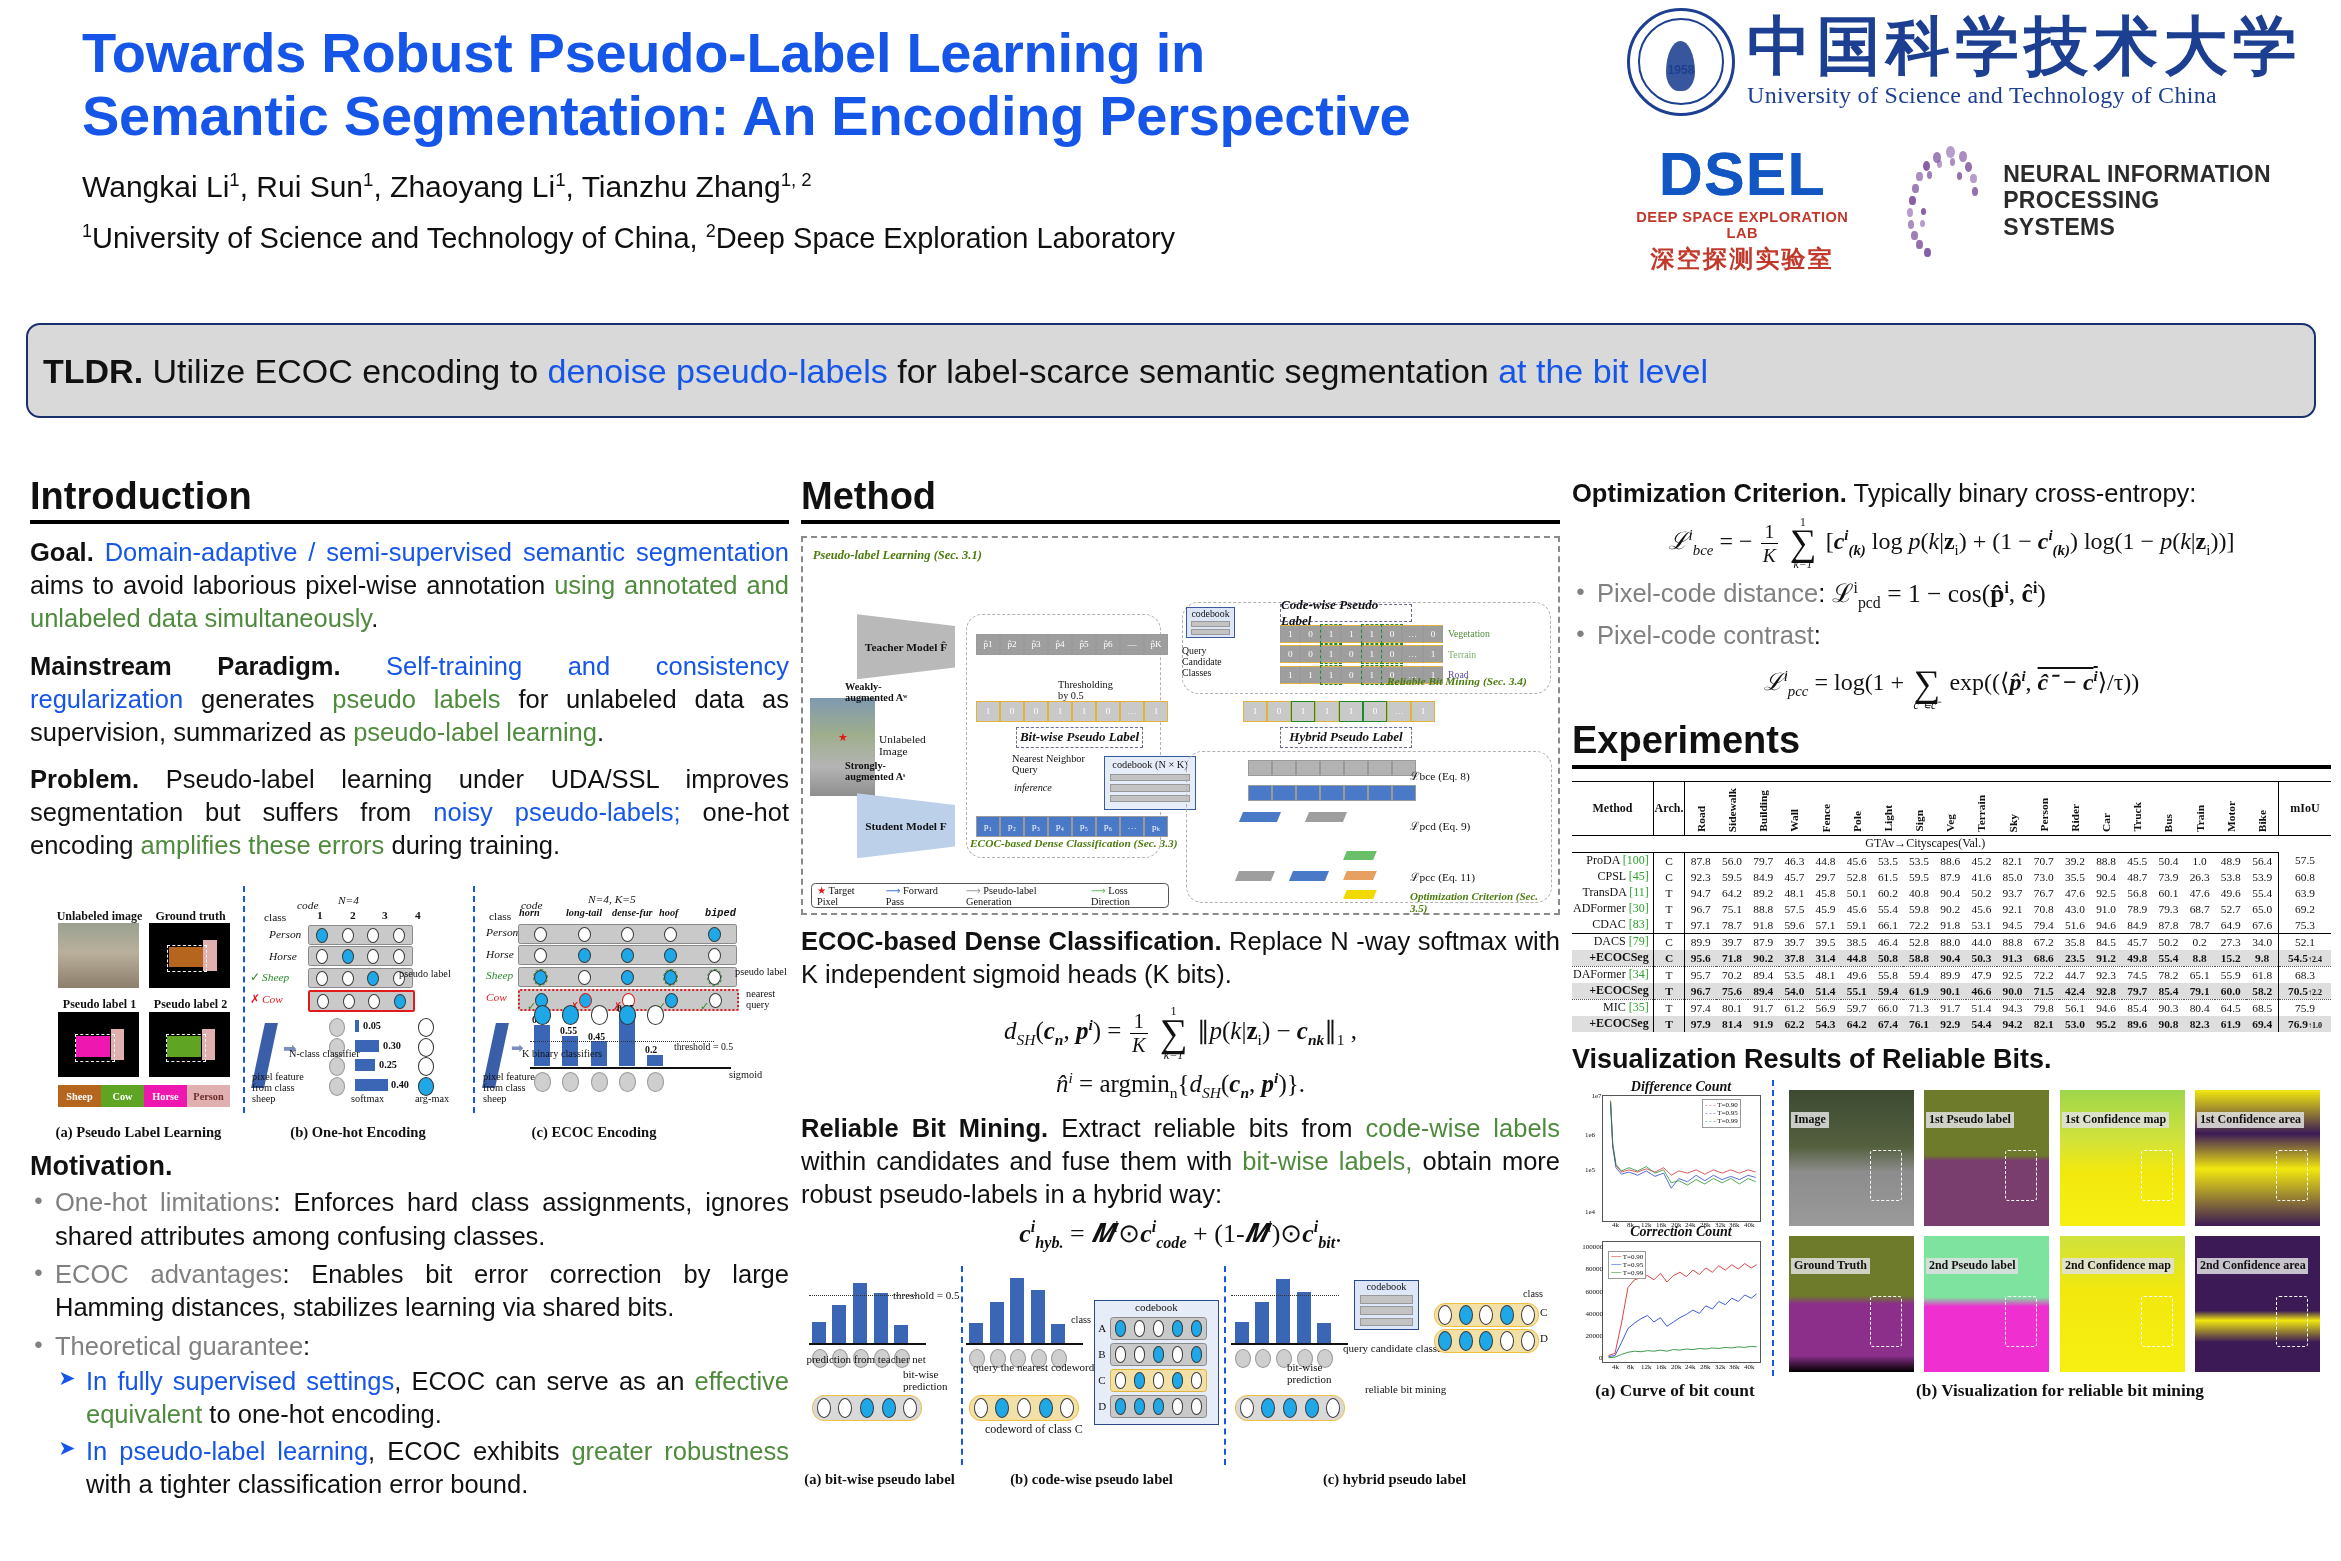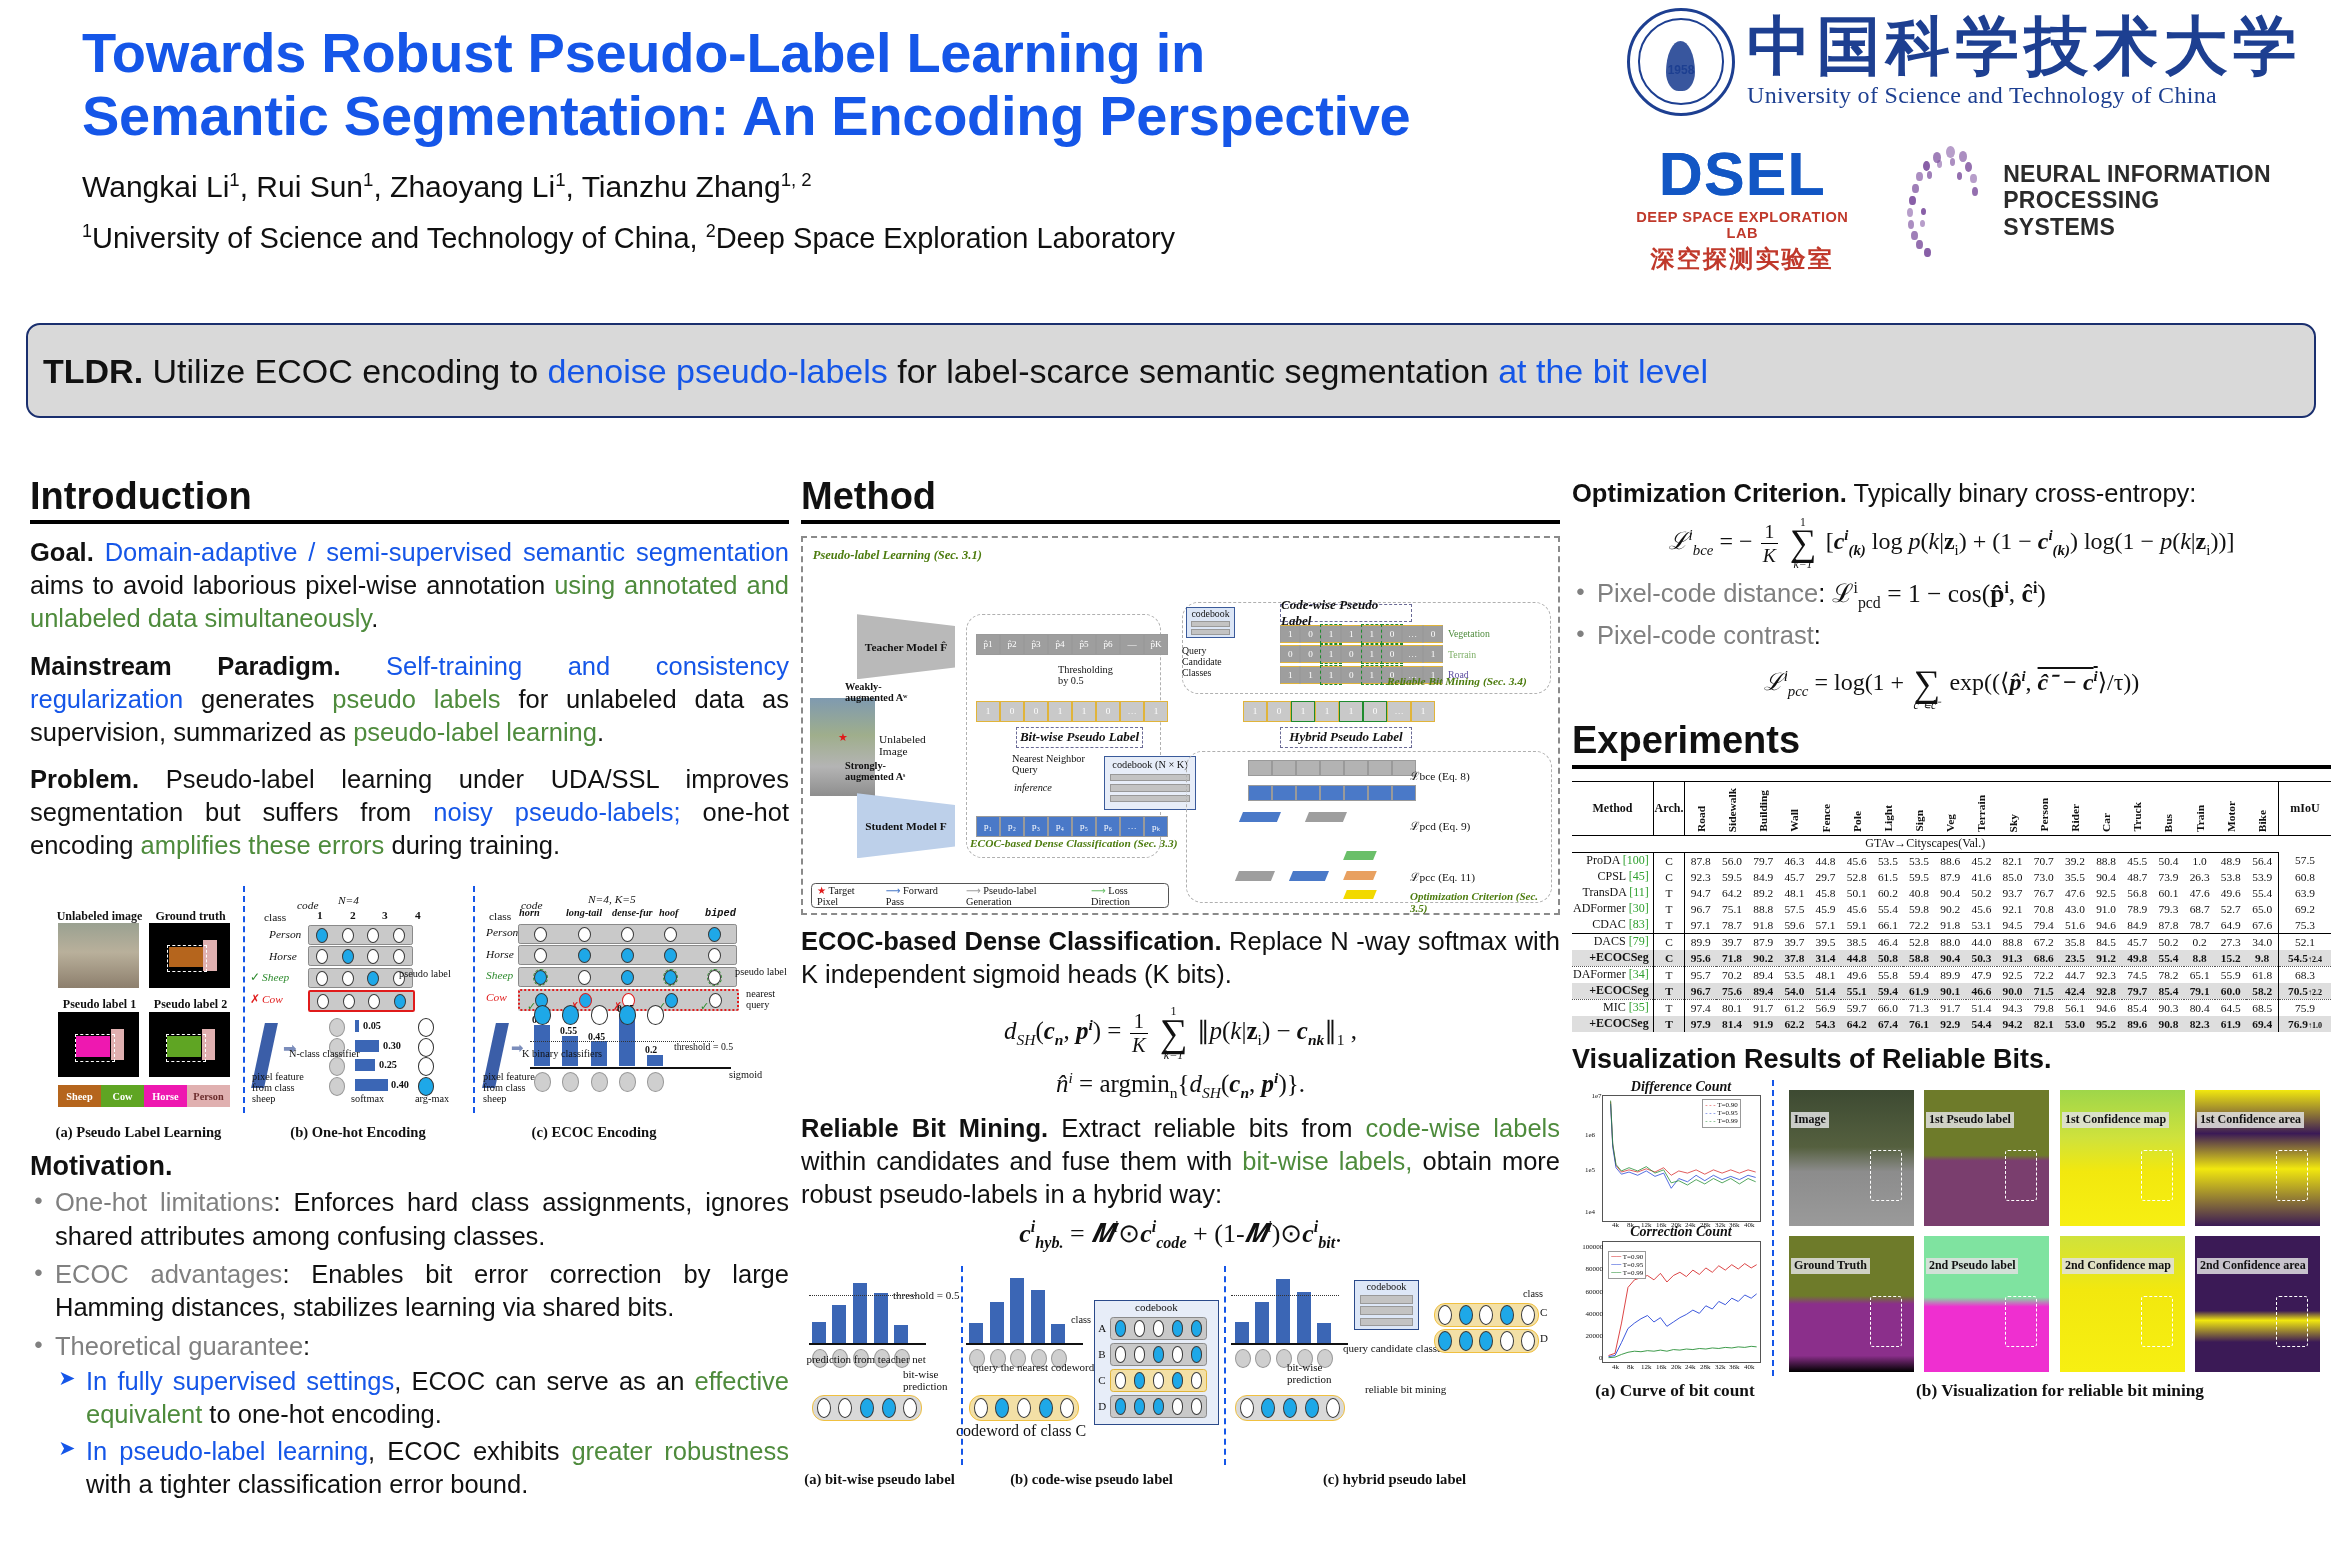--- a/index.html
+++ b/index.html
@@ -458,21 +458,21 @@
     <div class="seqrow" id="student-seq" style="left:173px;top:278px;">
         <div class="c" style="width: 22px; height: 18.4px; background: rgb(74, 121, 200);">p₁</div>
         <div class="c" style="width: 22px; height: 18.4px; background: rgb(74, 121, 200);">p₂</div>
         <div class="c" style="width: 22px; height: 18.4px; background: rgb(74, 121, 200);">p₃</div>
         <div class="c" style="width: 22px; height: 18.4px; background: rgb(74, 121, 200);">p₄</div>
         <div class="c" style="width: 22px; height: 18.4px; background: rgb(74, 121, 200);">p₅</div>
         <div class="c" style="width: 22px; height: 18.4px; background: rgb(74, 121, 200);">p₆</div>
         <div class="c" style="width: 22px; height: 18.4px; background: rgb(74, 121, 200);">…</div>
         <div class="c" style="width: 22px; height: 18.4px; background: rgb(74, 121, 200);">pₖ</div>
       </div>
-    <div class="tag" style="left:255px;top:126px;width:65px;font-size:10.3px;">Thresholding by 0.5</div>
+    <div class="tag" style="left:255px;top:141px;width:65px;font-size:10.3px;">Thresholding by 0.5</div>
     <div class="seqrow" id="bitwise-seq" style="left:173px;top:163px;">
         <div class="c" style="width: 22px; height: 18.4px; background: rgb(201, 201, 201); border: 1.1px solid rgb(224, 180, 58);">1</div>
         <div class="c" style="width: 22px; height: 18.4px; background: rgb(201, 201, 201); border: 1.1px solid rgb(224, 180, 58);">0</div>
         <div class="c" style="width: 22px; height: 18.4px; background: rgb(201, 201, 201); border: 1.1px solid rgb(224, 180, 58);">0</div>
         <div class="c" style="width: 22px; height: 18.4px; background: rgb(201, 201, 201); border: 1.1px solid rgb(224, 180, 58);">1</div>
         <div class="c" style="width: 22px; height: 18.4px; background: rgb(201, 201, 201); border: 1.1px solid rgb(224, 180, 58);">1</div>
         <div class="c" style="width: 22px; height: 18.4px; background: rgb(201, 201, 201); border: 1.1px solid rgb(224, 180, 58);">0</div>
         <div class="c" style="width: 22px; height: 18.4px; background: rgb(201, 201, 201); border: 1.1px solid rgb(224, 180, 58);">…</div>
         <div class="c" style="width: 22px; height: 18.4px; background: rgb(201, 201, 201); border: 1.1px solid rgb(224, 180, 58);">1</div>
       </div>
@@ -649,21 +649,21 @@
         <div style="position: absolute; left: 165px; top: 81px; width: 117px; border-top: 2.2px solid rgb(17, 17, 17);"></div>
       </div>
     <div class="codecap" style="left:172px;top:99px;font-style:normal;font-size:11px;">query the nearest codeword</div>
     <div class="row-pill" style="left:168px;top:133px;width:108px;height:24px;background:#f3e0a6;border:1.6px solid #f0c040;border-radius:12px;">
       <div class="cell-o"></div>
       <div class="cell-o on"></div>
       <div class="cell-o"></div>
       <div class="cell-o on"></div>
       <div class="cell-o"></div>
     </div>
-    <div class="codecap" style="left:155px;top:160px;font-style:normal;font-size:16px;">codeword of class C</div>
+    <div class="codecap" style="left:184px;top:160px;font-style:normal;font-size:12px;">codeword of class C</div>
     <div class="mbox" style="left:293px;top:38px;width:125px;height:125px;background:#e7edf8;border:1.6px solid #2b4a8a;">
       <div style="text-align:center;font-size:11px;font-family:'Liberation Serif',serif;">codebook</div>
       <div id="m2-codebook">
           <div style="position: absolute; left: 15px; top: 16.3px; width: 95px; height: 20.6px; background: rgb(201, 201, 201); border: 1.1px solid rgb(138, 138, 138); border-radius: 3.3px; display: flex; align-items: center; justify-content: space-around;">
             <div class="cell-o on" style="width: 9.8px; height: 15px; border-radius: 50%; border: 1.1px solid rgb(58, 58, 58); background: rgb(30, 168, 232);"></div>
             <div class="cell-o" style="width: 9.8px; height: 15px; border-radius: 50%; border: 1.1px solid rgb(58, 58, 58); background: rgb(255, 255, 255);"></div>
             <div class="cell-o" style="width: 9.8px; height: 15px; border-radius: 50%; border: 1.1px solid rgb(58, 58, 58); background: rgb(255, 255, 255);"></div>
             <div class="cell-o on" style="width: 9.8px; height: 15px; border-radius: 50%; border: 1.1px solid rgb(58, 58, 58); background: rgb(30, 168, 232);"></div>
             <div class="cell-o on" style="width: 9.8px; height: 15px; border-radius: 50%; border: 1.1px solid rgb(58, 58, 58); background: rgb(30, 168, 232);"></div>
           </div>

